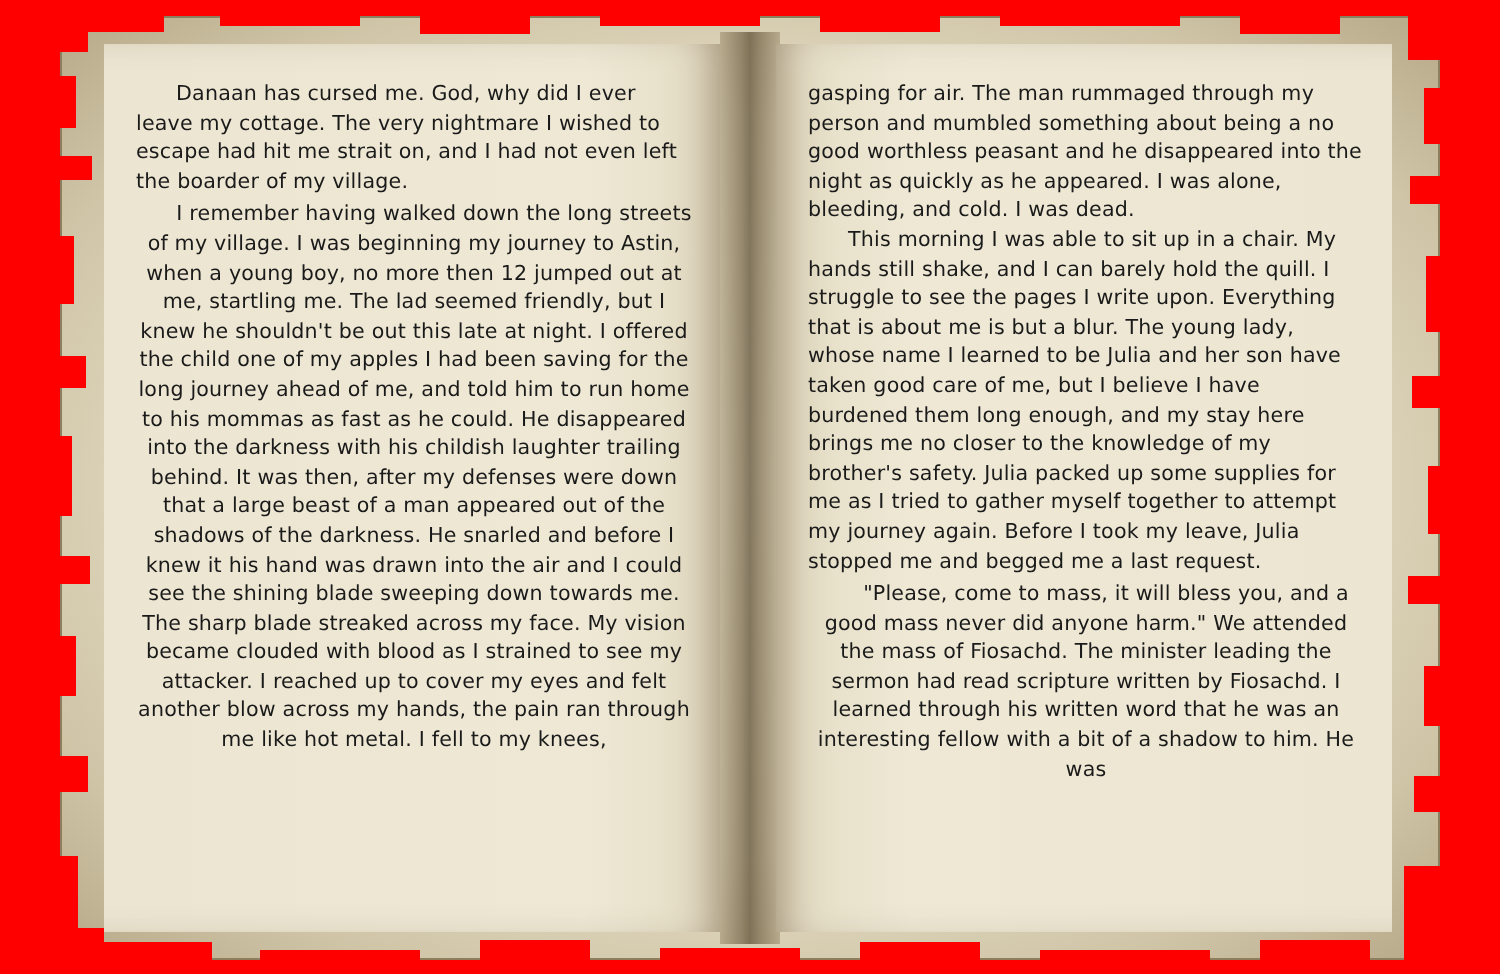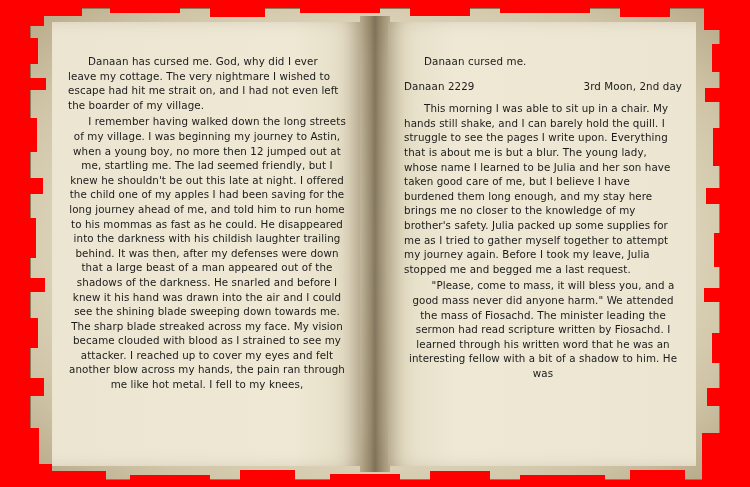--- a/index.html
+++ b/index.html
@@ -35,21 +35,21 @@
     box-shadow: 0 0 0 1px #8d7f5e inset;
   }
 
   .page {
     position: absolute;
     top: 14px;
     width: 308px;
     height: 444px;
     background: linear-gradient(to right, #efe9d6, #eae3cd 60%, #ded5ba 100%);
     box-sizing: border-box;
-    padding: 32px 14px 10px 16px;
+    padding: 18px 14px 10px 16px;
     overflow: hidden;
   }
   .page.left {
     left: 22px;
     background: linear-gradient(to left, #e4dcc3 0%, #eee8d5 22%, #ece5d1 100%);
     box-shadow: inset -14px 0 22px -12px rgba(90,70,40,0.55);
   }
   .page.right {
     left: 358px;
     background: linear-gradient(to right, #e4dcc3 0%, #eee8d5 22%, #ece5d1 100%);
@@ -114,25 +114,21 @@
 
   <div class="page left">
     <div class="txt">
       <p class="para">Danaan has cursed me. God, why did I ever leave my cottage. The very nightmare I wished to escape had hit me strait on, and I had not even left the boarder of my village.</p>
       <p class="para">I remember having walked down the long streets of my village. I was beginning my journey to Astin, when a young boy, no more then 12 jumped out at me, startling me. The lad seemed friendly, but I knew he shouldn't be out this late at night. I offered the child one of my apples I had been saving for the long journey ahead of me, and told him to run home to his mommas as fast as he could. He disappeared into the darkness with his childish laughter trailing behind. It was then, after my defenses were down that a large beast of a man appeared out of the shadows of the darkness. He snarled and before I knew it his hand was drawn into the air and I could see the shining blade sweeping down towards me. The sharp blade streaked across my face. My vision became clouded with blood as I strained to see my attacker. I reached up to cover my eyes and felt another blow across my hands, the pain ran through me like hot metal. I fell to my knees,</p>
     </div>
   </div>
 
   <div class="page right">
     <div class="txt">
-      <p class="para">Danaan cursed me.</p>
-      <div class="datestamp">
-        <span>Danaan 2229</span>
-        <span>3rd Moon, 2nd day</span>
-      </div>
+      <p class="noindent">gasping for air. The man rummaged through my person and mumbled something about being a no good worthless peasant and he disappeared into the night as quickly as he appeared. I was alone, bleeding, and cold. I was dead.</p>
       <p class="para">This morning I was able to sit up in a chair. My hands still shake, and I can barely hold the quill. I struggle to see the pages I write upon. Everything that is about me is but a blur. The young lady, whose name I learned to be Julia and her son have taken good care of me, but I believe I have burdened them long enough, and my stay here brings me no closer to the knowledge of my brother's safety. Julia packed up some supplies for me as I tried to gather myself together to attempt my journey again. Before I took my leave, Julia stopped me and begged me a last request.</p>
       <p class="para">"Please, come to mass, it will bless you, and a good mass never did anyone harm." We attended the mass of Fiosachd. The minister leading the sermon had read scripture written by Fiosachd. I learned through his written word that he was an interesting fellow with a bit of a shadow to him. He was</p>
     </div>
   </div>
 
   <div class="notches">
     <div class="notch" style="left:0;top:0;width:14px;height:18px;"></div>
     <div class="notch" style="left:0;top:30px;width:8px;height:26px;"></div>
     <div class="notch" style="left:0;top:70px;width:16px;height:12px;"></div>
     <div class="notch" style="left:0;top:110px;width:7px;height:34px;"></div>

